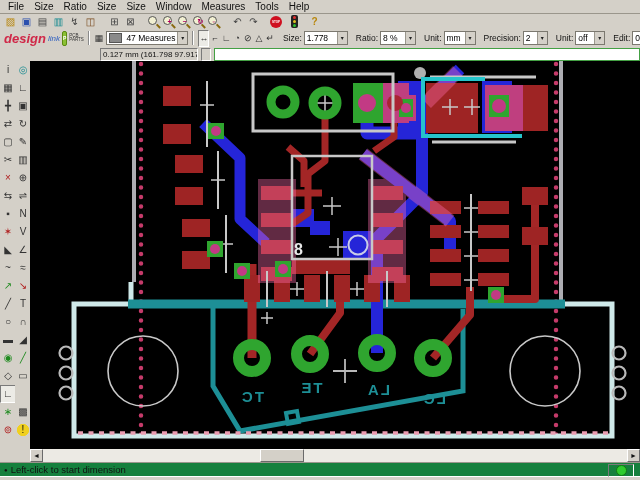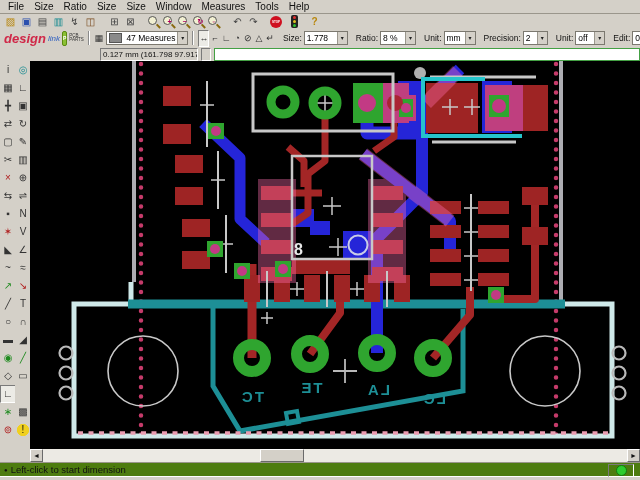--- a/index.html
+++ b/index.html
@@ -38,21 +38,21 @@
   .main{display:flex;height:388px}
   .lt{width:30px;background:#d4d0c8;display:grid;grid-template-columns:15px 15px;align-content:start}
   .ti{width:14px;height:16px;margin:0;font-size:10px;line-height:16px;text-align:center;color:#333;border:1px solid #d4d0c8}
   .cg{color:#1e8a1e}.cr{color:#b02020}.ct{color:#168a90}
   .cy{color:#111;background:radial-gradient(circle at 50% 50%,#f0d020 0 55%,#d4d0c8 60%)}
   .canvas{position:relative;width:610px;height:388px;background:#000}
   .hscroll{height:13px;background:#d4d0c8;position:relative}
   .sarrow{position:absolute;top:0;width:13px;height:13px;background:#d4d0c8;border:1px solid;border-color:#fff #6a6a6a #6a6a6a #fff;font-size:7px;line-height:11px;text-align:center;color:#111;box-sizing:border-box}
   .strack{position:absolute;left:43px;right:13px;top:0;height:13px;background:#eceae4}
   .sthumb{position:absolute;left:217px;top:0;width:44px;height:13px;background:#d4d0c8;border:1px solid;border-color:#fff #6a6a6a #6a6a6a #fff;box-sizing:border-box}
-  .statusbar{height:13px;background:#4d7c0f;border-top:1px solid #9a968c;display:flex;align-items:center;font-size:9.5px;color:#111;padding-left:4px;position:relative}
+  .statusbar{height:13px;background:#15803d;border-top:1px solid #9a968c;display:flex;align-items:center;font-size:9.5px;color:#111;padding-left:4px;position:relative}
   .statusbar .bullet{font-size:6px;margin-right:3px}
   .ledbox{position:absolute;right:6px;top:1px;width:24px;height:11px;border:1px solid;border-color:#7a7a7a #fff #fff #7a7a7a;display:flex;align-items:center;justify-content:center}
   .led{width:9px;height:9px;border-radius:50%;background:#2ecc2e;border:1px solid #127a12}
   .bstrip{height:6px;background:#d4d0c8;border-top:1px solid #fff}
 </style>
 </head>
 <body>
 
 <div class="menubar">
   <span>File</span>

